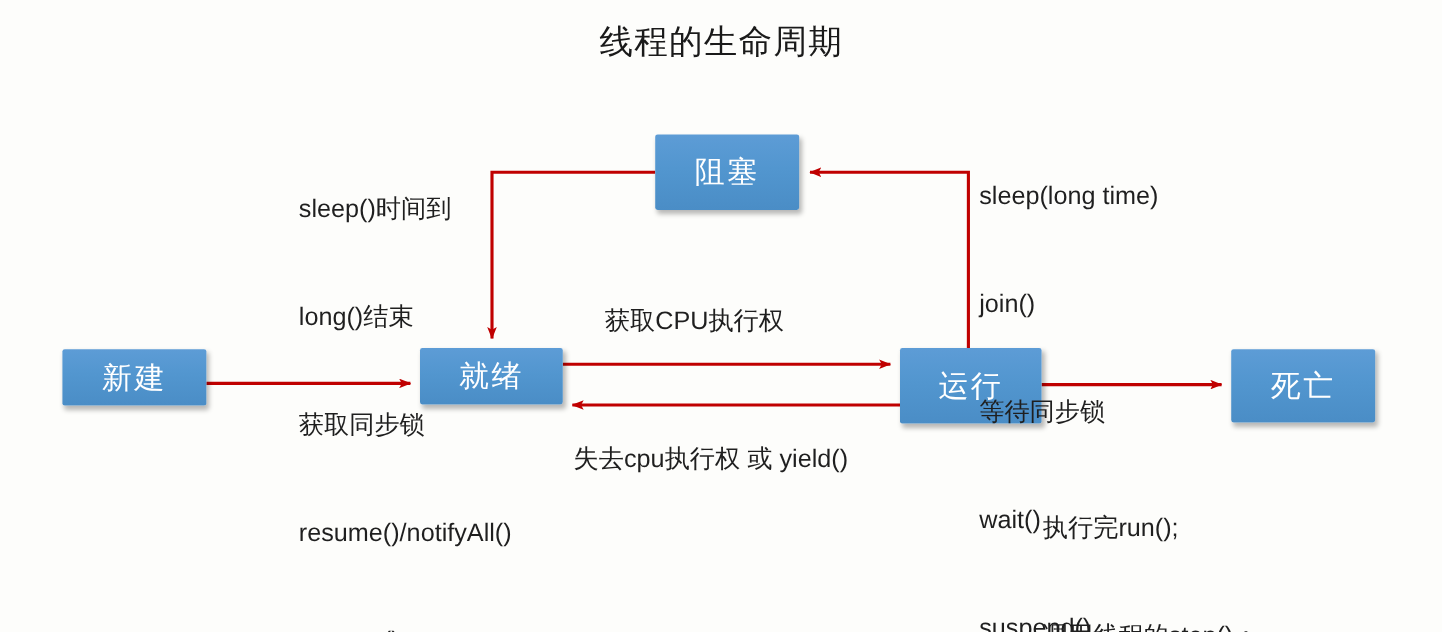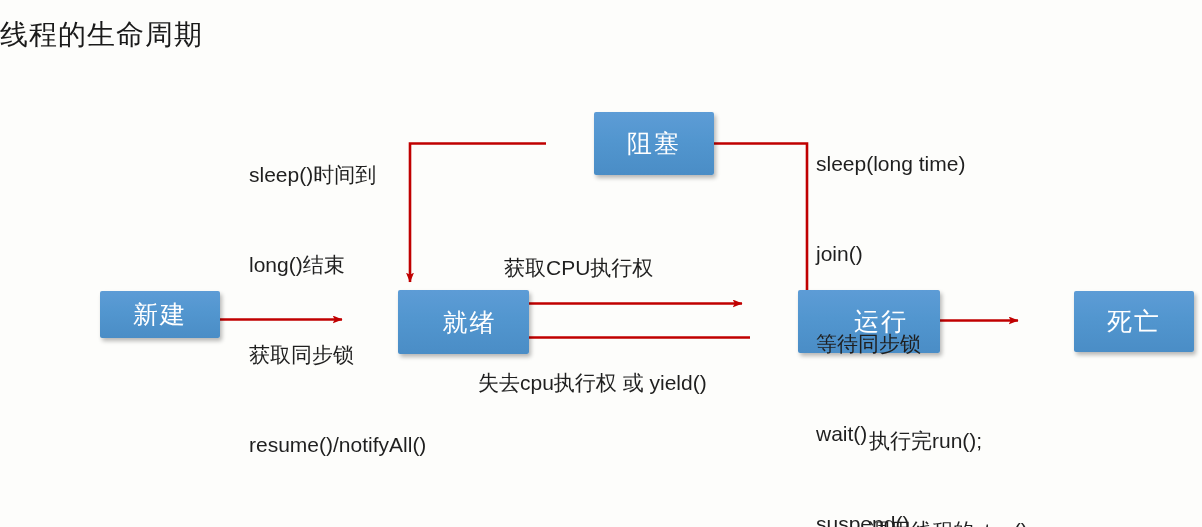--- a/index.html
+++ b/index.html
@@ -17,37 +17,37 @@
   #canvas {
     position: relative;
     width: 1202px;
     height: 527px;
   }
   .title {
     position: absolute;
     left: 0;
     top: 16px;
     width: 1202px;
+    text-align: center;
     font-size: 28px;
     color: #1a1a1a;
     letter-spacing: 1px;
     font-weight: 400;
   }
   .node {
     position: absolute;
     border-radius: 2px;
     background: linear-gradient(180deg, #5d9cd6 0%, #5296cf 45%, #4a8dc6 100%);
     box-shadow: 2px 3px 4px rgba(0,0,0,0.28);
     display: flex;
     align-items: center;
     justify-content: center;
     color: #ffffff;
     font-size: 25px;
     letter-spacing: 2px;
-    margin-left: 48px;
   }
   .note {
     position: absolute;
     font-size: 21px;
     line-height: 30px;
     color: #1f1f1f;
     white-space: pre;
   }
   .edge-label {
     position: absolute;
@@ -101,29 +101,29 @@
 
     <g>
       <path d="M868,320.5 L1018,320.5" stroke="#c00000" stroke-width="2.6" fill="none" marker-end="url(#ah)"></path>
     </g>
   </svg>
 
   <div class="node" style="left:52px; top:291px; width:120px; height:47px;">
     <span>新建</span>
   </div>
 
-  <div class="node" style="left:350px; top:290px; width:119px; height:64px;padding-left:12px;">
+  <div class="node" style="left:350px; top:290px; width:119px; height:47px;">
     <span>就绪</span>
   </div>
 
   <div class="node" style="left:546px; top:112px; width:120px; height:63px;">
     <span>阻塞</span>
   </div>
 
-  <div class="node" style="left:750px; top:290px; width:118px; height:63px;padding-left:24px;">
+  <div class="node" style="left:750px; top:290px; width:118px; height:63px;">
     <span>运行</span>
   </div>
 
   <div class="node" style="left:1026px; top:291px; width:120px; height:61px;">
     <span>死亡</span>
   </div>
 
   <div class="note" style="left:249px; top:100px;">
     <div>sleep()时间到</div>
     <div>long()结束</div>

